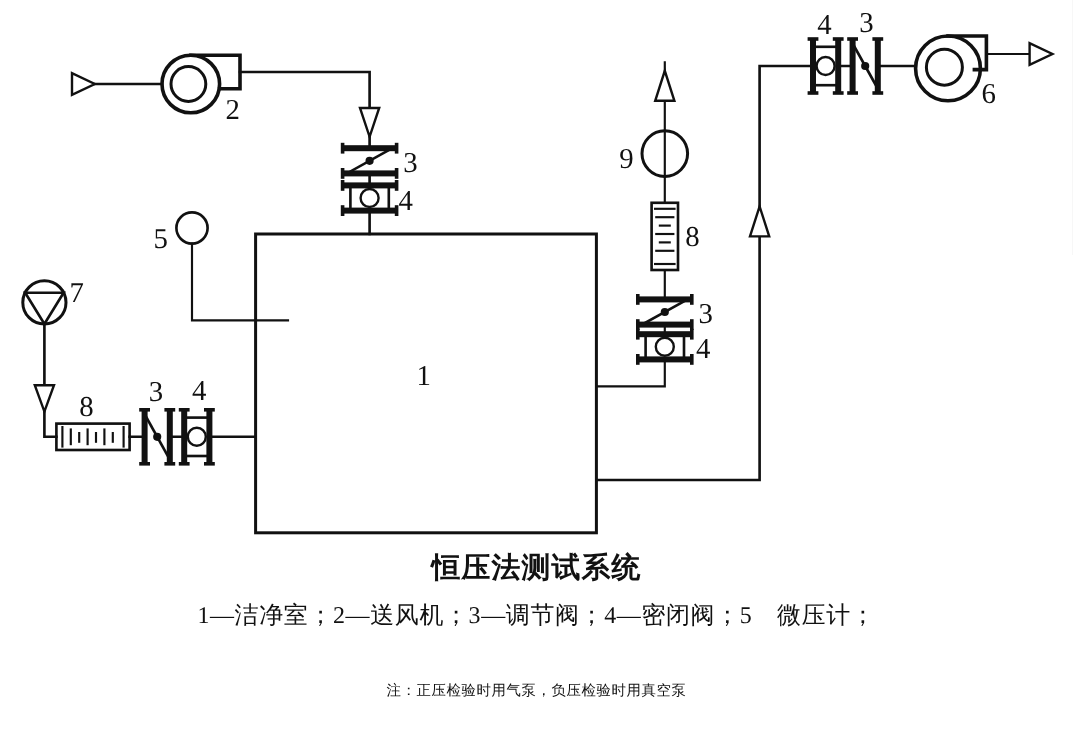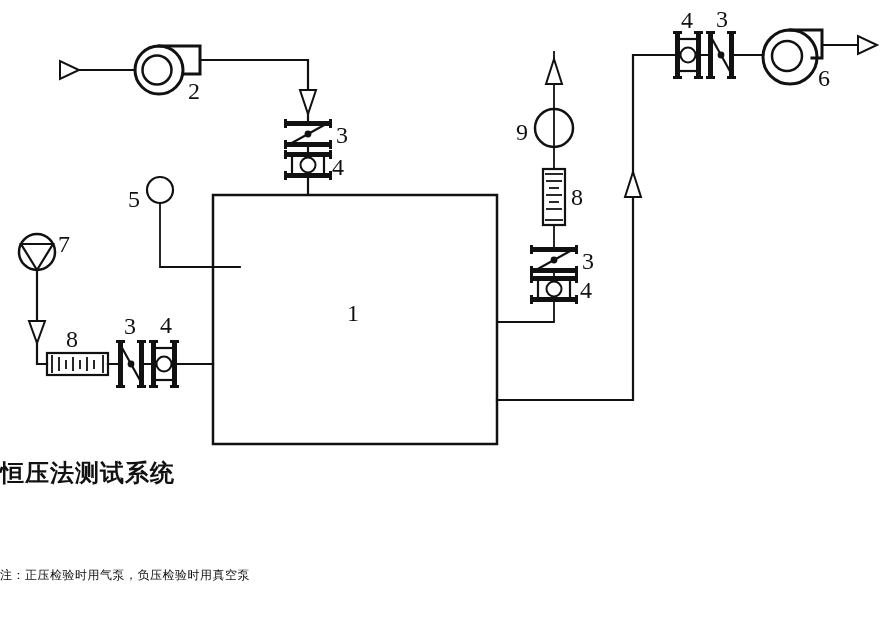--- a/index.html
+++ b/index.html
@@ -12,21 +12,21 @@
     overflow:hidden;
   }
   svg .stroke{stroke:#111;fill:none;stroke-width:2.2;stroke-linecap:square;stroke-linejoin:miter;}
   svg .thick{stroke-width:3;}
   svg .med{stroke-width:2.5;}
   svg .thin{stroke-width:1.8;}
   svg .ink{fill:#111;stroke:none;}
   svg .open{fill:#ffffff;stroke:#111;stroke-width:2;stroke-linejoin:miter;}
   svg text{fill:#111;font-family:"Liberation Serif","DejaVu Serif",serif;font-size:24px;}
   .caption{
-    position:absolute;left:0;width:100%;
+    position:absolute;left:0;width:100%;text-align:center;
     font-family:"Liberation Serif","DejaVu Serif",serif;color:#111;
   }
   .cap-title{top:457px;font-size:24px;font-weight:bold;letter-spacing:1px;}
   .cap-legend1{top:499px;font-size:20px;letter-spacing:0.5px;}
   .cap-legend2{top:533px;font-size:20px;letter-spacing:0.5px;}
   .cap-note{top:567px;font-size:12px;letter-spacing:0.5px;}
 </style>
 </head>
 <body>
 
@@ -168,15 +168,16 @@
     <g>
       <circle class="stroke thick" cx="790" cy="57" r="27"></circle>
       <path class="stroke thick" d="M790,30 H822 V58 H812"></path>
       <circle class="stroke med" cx="787" cy="56" r="15"></circle>
       <text x="818" y="86">6</text>
     </g>
   </svg>
 
   
   <div class="caption cap-title">恒压法测试系统</div>
+  <div class="caption cap-legend1">1—洁净室；2—送风机；3—调节阀；4—密闭阀；5　微压计；</div>
   <div class="caption cap-note">注：正压检验时用气泵，负压检验时用真空泵</div>
 
 </div>
 
 </body></html>

